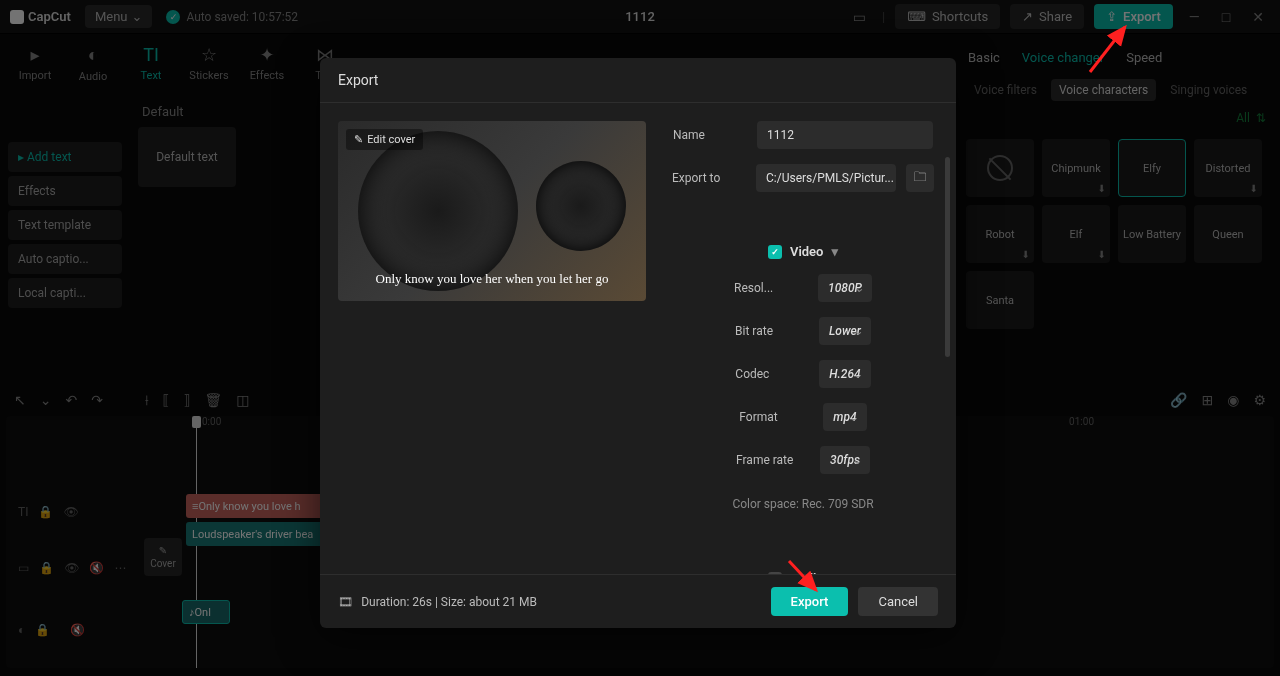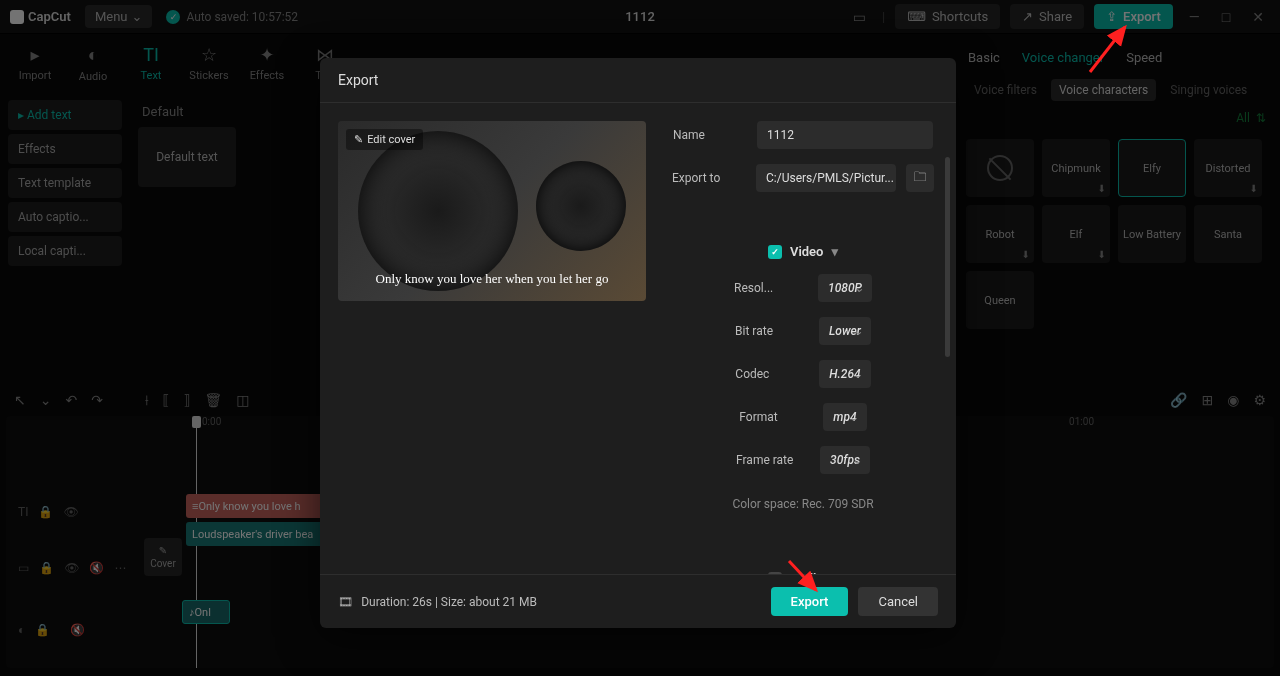--- a/index.html
+++ b/index.html
@@ -21,21 +21,21 @@
 
 .toolbar { height:58px; display:flex; align-items:center; padding:0 8px; gap:4px; }
 .tool { width:54px; display:flex; flex-direction:column; align-items:center; gap:4px; color:#888; cursor:pointer; font-size:11px; }
 .tool.active { color:#0bbfae; }
 .tool-icon { font-size:18px; }
 
 
 .main { display:flex; height:290px; }
 .left-panel { width:130px; padding:8px; display:flex; flex-direction:column; gap:4px; }
 .side-item { padding:8px 10px; border-radius:4px; color:#aaa; cursor:pointer; font-size:12px; background:#1d1d1d; white-space:nowrap; overflow:hidden; text-overflow:ellipsis; }
-.side-item.active { color:#0bbfae; }
+.side-item.active { color:#0bbfae;margin-top:42px; }
 .mid-panel { flex:1; padding:8px; }
 .default-lbl { color:#888; font-size:13px; margin:4px 0 8px 4px; }
 .text-card { width:98px; height:60px; background:#1f1f1f; border-radius:4px; display:flex; align-items:center; justify-content:center; color:#bbb; font-size:12px; cursor:pointer; }
 .player { width:380px; color:#666; padding:8px 14px; }
 
 
 .inspector { position:absolute; right:6px; top:40px; width:316px; }
 .insp-tabs { display:flex; gap:18px; padding:6px 8px; }
 .insp-tab { color:#bbb; cursor:pointer; font-size:13px; padding:4px 2px; }
 .insp-tab.active { color:#0bbfae; }
@@ -215,24 +215,24 @@
         <span class="dl">⬇</span>
       </div>
     <div class="voice-card">
         <span>Elf</span>
         <span class="dl">⬇</span>
       </div>
     <div class="voice-card">
         <span style="text-align:center">Low Battery</span>
       </div>
     <div class="voice-card">
+        <span>Queen</span>
+      </div>
+    <div class="voice-card">
         <span>Santa</span>
-      </div>
-    <div class="voice-card">
-        <span>Queen</span>
       </div>
   </div>
 </div>
 
 <div class="timeline-bar">
   <span class="tbtn">↖</span>
   <span class="tbtn">⌄</span>
   <span class="tbtn">↶</span>
   <span class="tbtn">↷</span>
   <span style="width:14px"></span>

